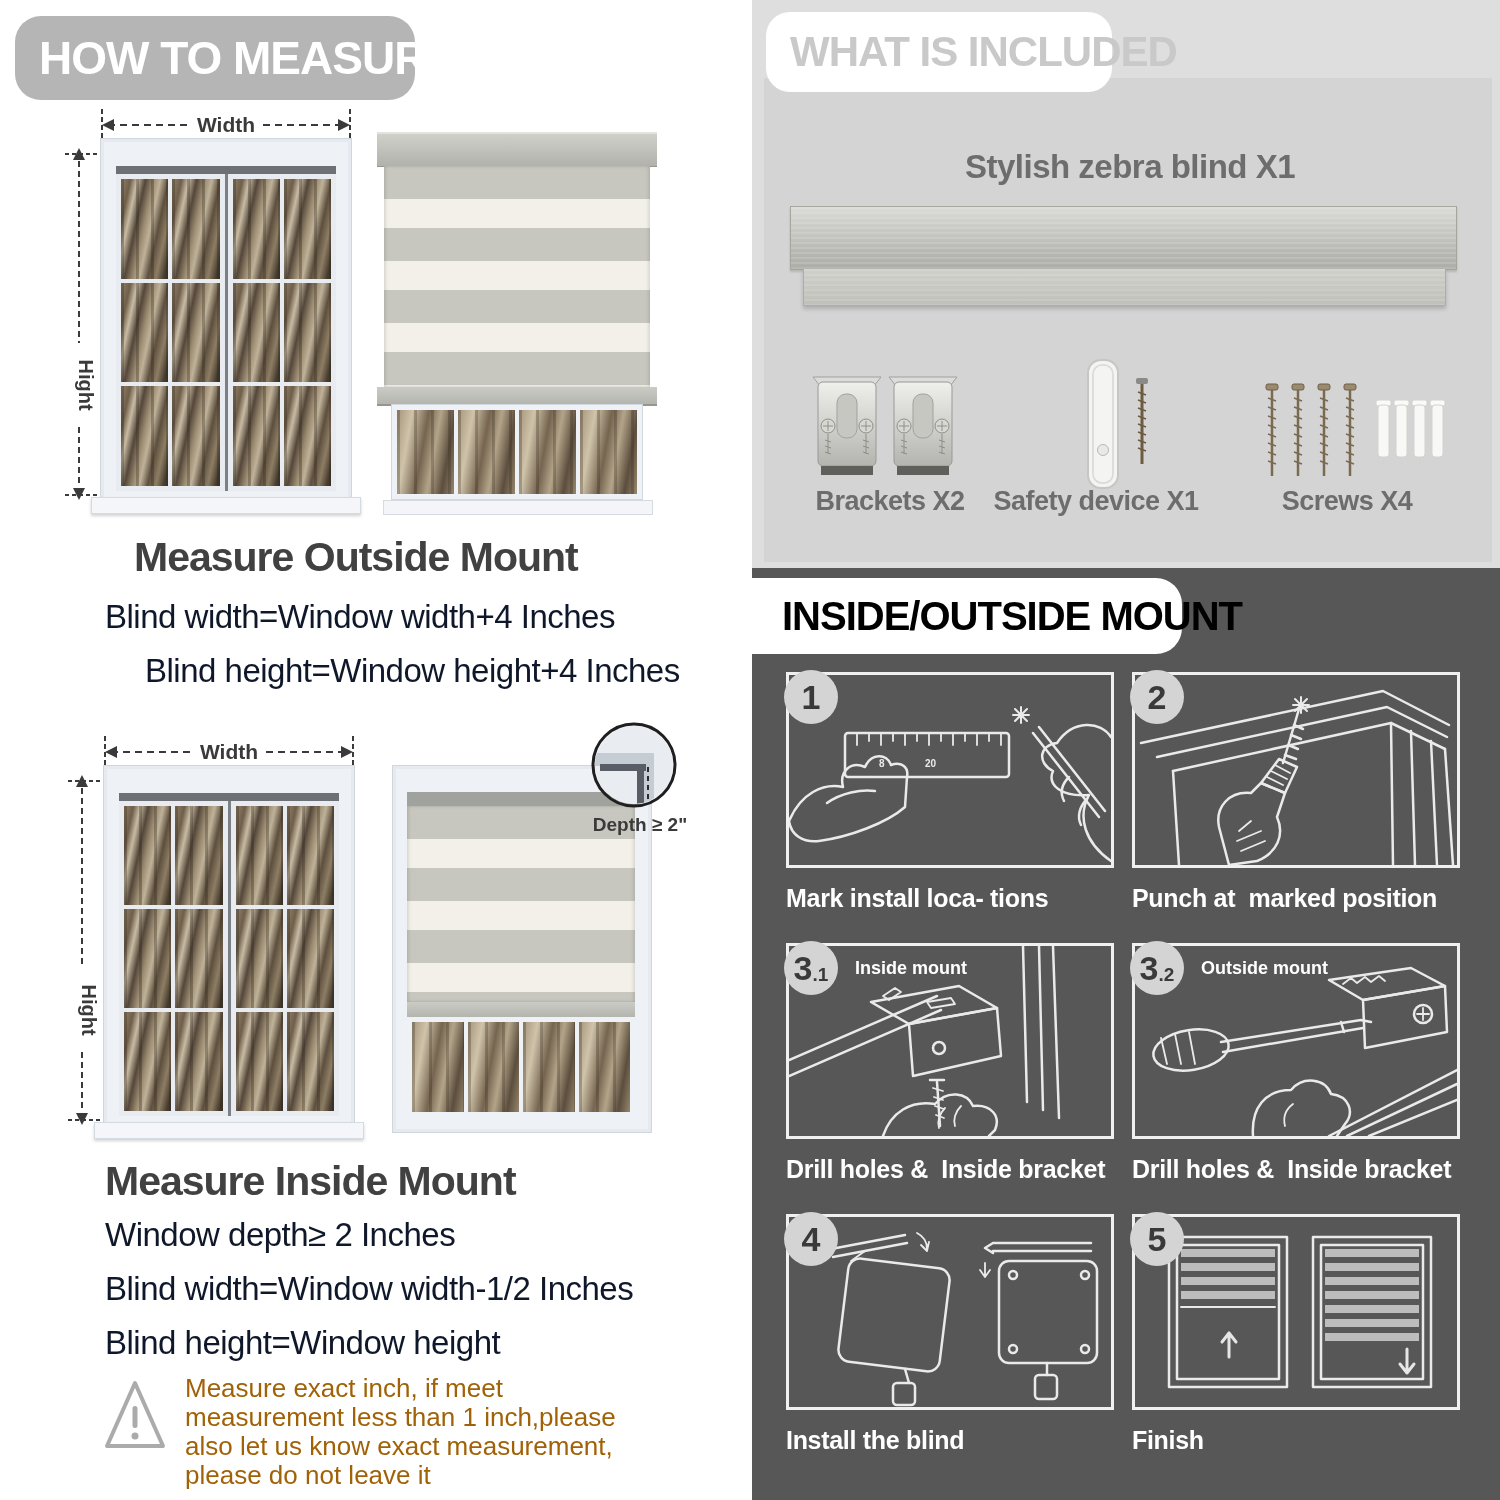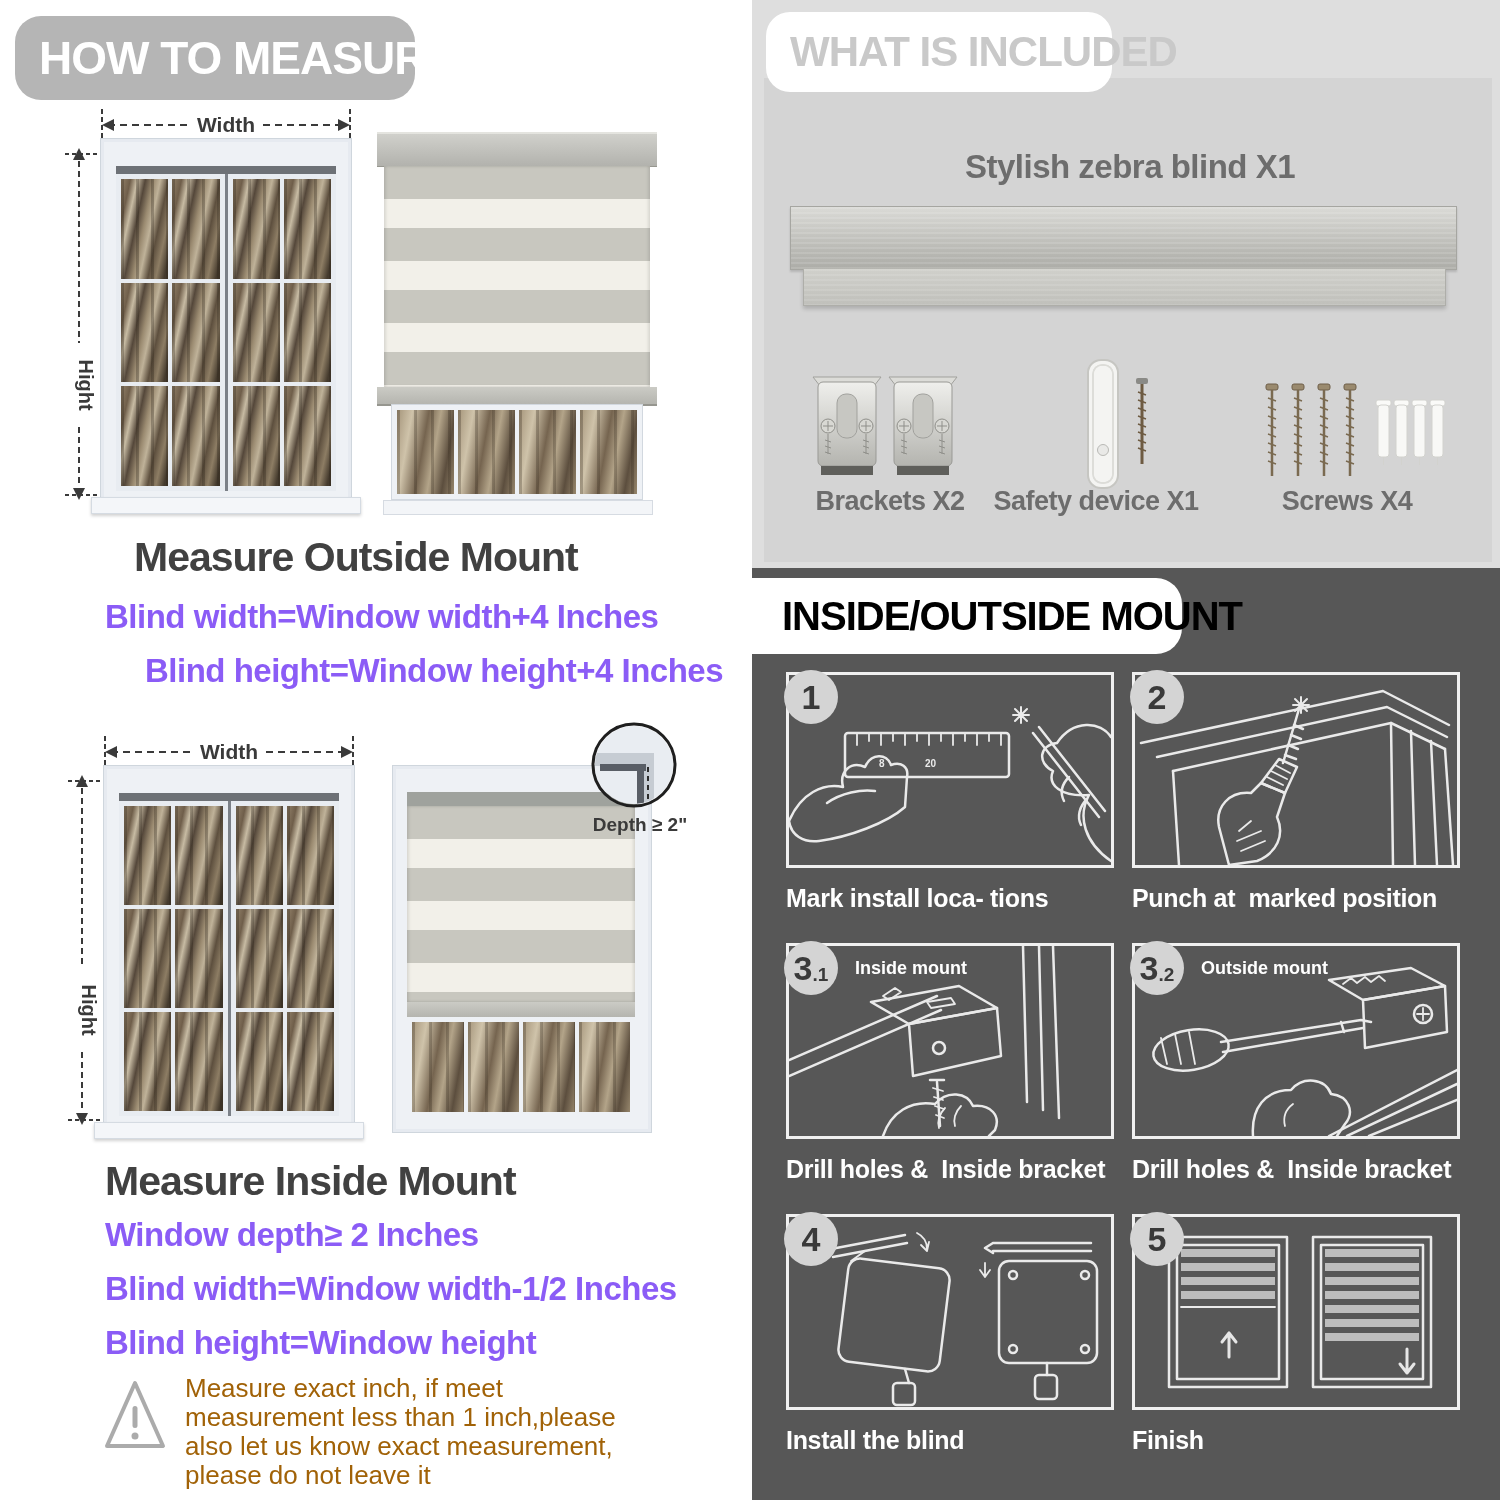--- a/index.html
+++ b/index.html
@@ -6,21 +6,21 @@
   #canvas{position:relative;width:1500px;height:1500px;overflow:hidden;
           font-family:"Liberation Sans", sans-serif;background:#fff;}
   
   .abs{position:absolute;}
   
   #howto-box{left:15px;top:16px;width:400px;height:84px;background:#b5b5b5;
              border-radius:26px;display:flex;align-items:center;}
   #howto-box span{color:#fff;font-size:46px;font-weight:bold;letter-spacing:-1px;
              padding-left:24px;white-space:nowrap;}
   .sec-title{color:#414141;font-size:41px;font-weight:bold;letter-spacing:-1px;}
-  .sec-line{color:#8b5cf6;font-size:33px;font-weight:bold;letter-spacing:-0.5px;}
+  .sec-line{color:#0f172a;font-size:33px;font-weight:normal;letter-spacing:-0.5px;}
   
   .window{background:#eef1f5;border:1px solid #cfd6dd;box-shadow:inset 0 0 0 3px #e6eaf0;}
   .win-shade{position:absolute;left:15px;right:15px;top:27px;height:8px;background:#6d7176;}
   .win-doors{position:absolute;left:15px;right:15px;top:35px;bottom:16px;background:#7b8087;
              display:flex;gap:3px;}
   .door{flex:1;background:#e8ecf1;padding:5px;display:grid;
         grid-template-columns:1fr 1fr;grid-template-rows:1fr 1fr 1fr;gap:4px;box-sizing:border-box;}
   .pane{background:
       repeating-linear-gradient(90deg, rgba(40,32,22,.30) 0 3px, rgba(0,0,0,0) 3px 15px),
       linear-gradient(102deg,#93826a 0%,#6f5e4a 14%,#c7bba3 24%,#54473a 36%,#9a8a70 48%,#bfb299 58%,#5d4f3e 70%,#8d7d64 82%,#443a2d 94%);}

